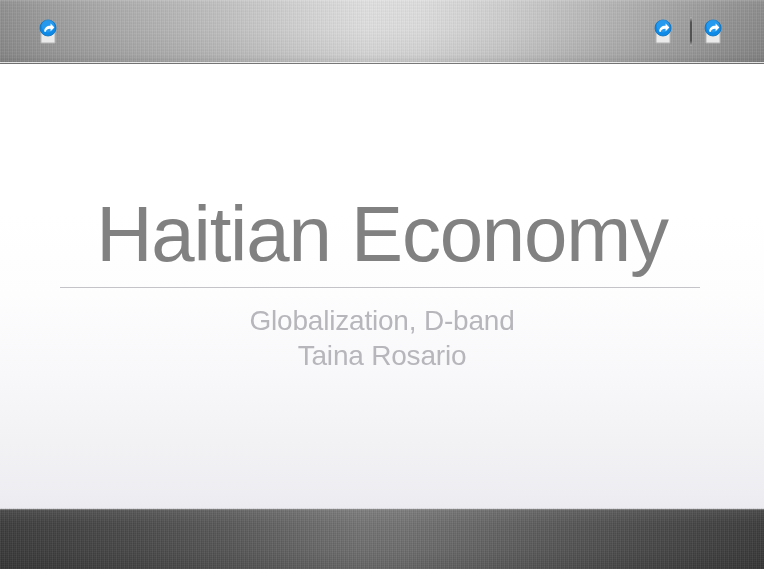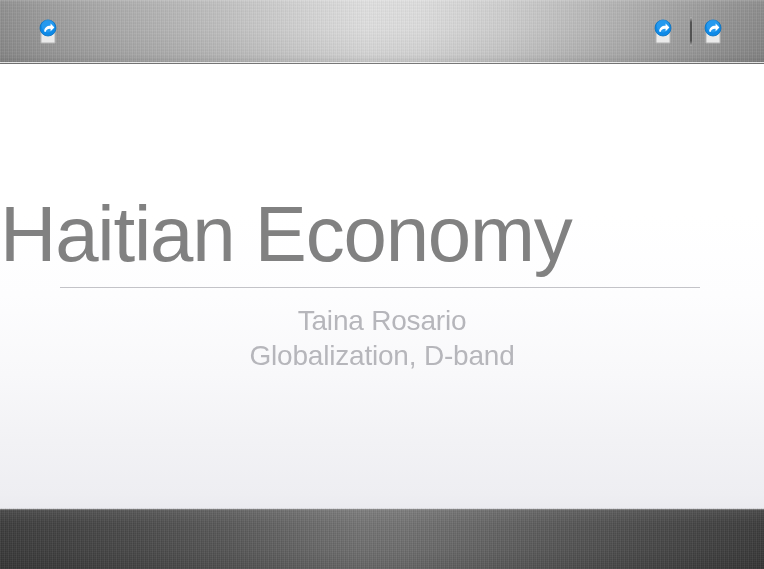--- a/index.html
+++ b/index.html
@@ -103,20 +103,21 @@
 
   #slide-inner {
     position:absolute;
     left:0; top:0; width:100%; height:100%;
   }
 
   #title {
     position:absolute;
     left:0; top:126px;
     width:100%;
+    text-align:center;
     font-family:"Liberation Sans", sans-serif;
     font-weight:400;
     font-size:78px;
     line-height:88px;
     letter-spacing:-1.2px;
     color:#818181;
     white-space:nowrap;
   }
 
   #title-rule {
@@ -228,22 +229,22 @@
   </div>
 
   <div id="slide">
     <div id="slide-inner">
 
       <div id="title">Haitian Economy</div>
 
       <div id="title-rule"></div>
 
       <div id="subtitle">
+        <span class="ln">Globalization, D-band</span>
         <span class="ln">Taina Rosario</span>
-        <span class="ln">Globalization, D-band</span>
       </div>
 
     </div>
   </div>
 
   <div id="bottombar">
     <div class="topline"></div>
     <div class="noise"></div>
   </div>
 

